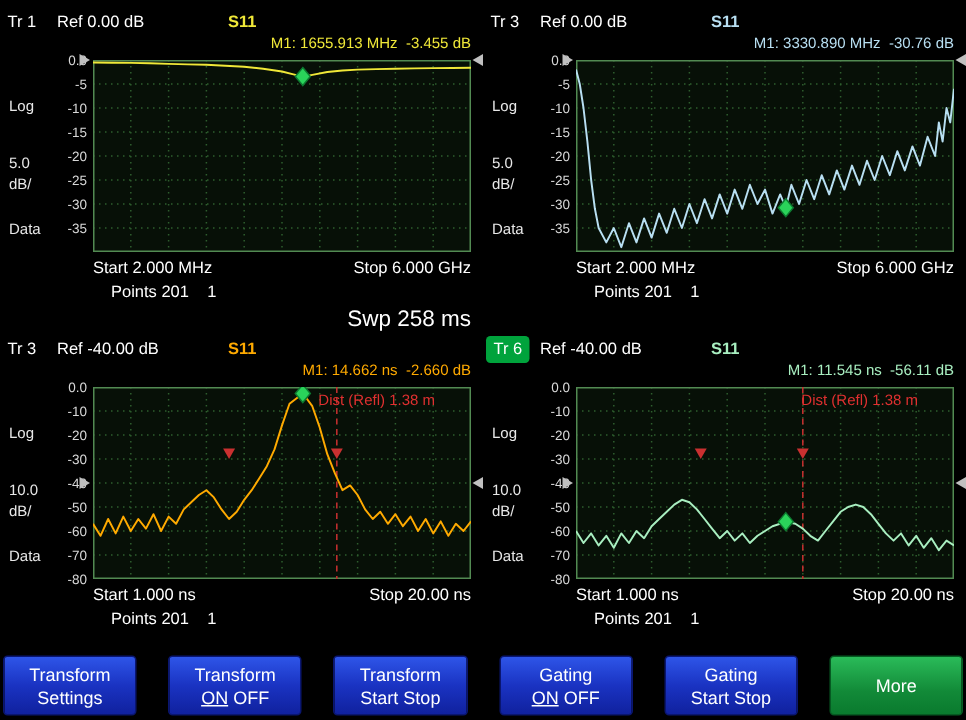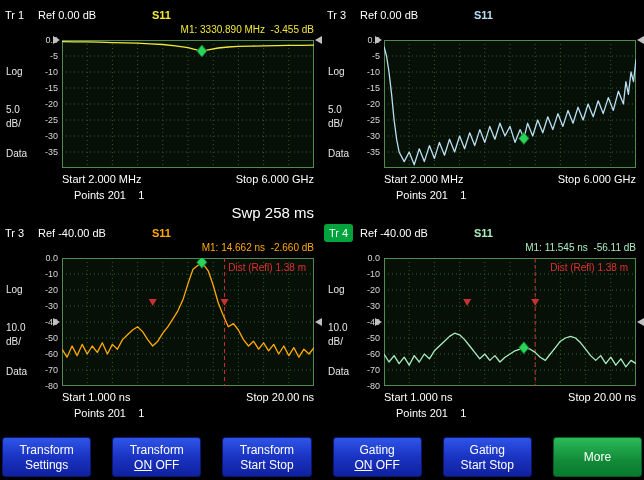--- a/index.html
+++ b/index.html
@@ -6,21 +6,21 @@
   body{width:644px;height:480px;position:relative;overflow:hidden;
        font-family:"Liberation Sans",sans-serif;color:#eee;}
   .quadrant{position:absolute;width:322px;height:218px;}
   .tr-label{position:absolute;left:5px;top:7px;font-size:11px;color:#fff;white-space:nowrap;}
   .tr-label.active{background:#00a33c;left:2px;top:4px;padding:3px 5px;border-radius:3px;}
   .ref-label{position:absolute;left:38px;top:7px;font-size:11px;color:#fff;white-space:nowrap;}
   .meas-label{position:absolute;left:152px;top:7px;font-size:11px;font-weight:bold;}
   .marker-readout{position:absolute;right:8px;top:22px;font-size:10px;white-space:pre;}
   .plot{position:absolute;left:62px;top:38px;width:252px;height:128px;}
   .plot-svg{position:absolute;left:0;top:0;display:block;}
-  .dist-label{position:absolute;right:8px;top:4px;font-size:10px;color:#e03030;white-space:nowrap;}
+  .dist-label{position:absolute;right:24px;top:4px;font-size:10px;color:#e03030;white-space:nowrap;}
   .yticks{position:absolute;left:26px;top:0;width:34px;height:100%;}
   .ytick{position:absolute;right:2px;font-size:9px;color:#d8d8d8;line-height:10px;margin-left:44px;}
   .left-lab{position:absolute;left:6px;font-size:10px;color:#e8e8e8;}
   .lab1{top:64px}.lab2{top:102px}.lab3{top:116px}.lab4{top:146px}
   .ref-tri{position:absolute;width:0;height:0;}
   .ref-tri.left{left:53px;border-top:4px solid transparent;border-bottom:4px solid transparent;border-left:7px solid #c0c0c0;}
   .ref-tri.right{left:315px;border-top:4px solid transparent;border-bottom:4px solid transparent;border-right:7px solid #c0c0c0;}
   .start-label{position:absolute;left:62px;top:171px;font-size:11px;color:#fff;}
   .stop-label{position:absolute;right:8px;top:171px;font-size:11px;color:#fff;text-align:right;}
   .points-label{position:absolute;left:62px;top:187px;font-size:11px;color:#fff;white-space:pre;padding-left:12px;}
@@ -33,21 +33,21 @@
   .sk-line{line-height:14px;white-space:pre;}
   .sk-line .u{text-decoration:underline;}
 </style>
 </head>
 <body>
 
 <div class="quadrant" style="left:0;top:2px">
   <span class="tr-label">Tr 1</span>
   <span class="ref-label">Ref 0.00 dB</span>
   <span class="meas-label" style="color: rgb(240, 232, 56);">S11</span>
-  <span class="marker-readout" style="color: rgb(240, 232, 56);">M1: 3330.890 MHz  -3.455 dB</span>
+  <span class="marker-readout" style="color: rgb(240, 232, 56);">M1: 1655.913 MHz  -3.455 dB</span>
   <span class="left-lab lab1">Log</span>
   <span class="left-lab lab2">5.0</span>
   <span class="left-lab lab3">dB/</span>
   <span class="left-lab lab4">Data</span>
   <div class="yticks">
       <div class="ytick" style="top: 33px;">0.0</div>
       <div class="ytick" style="top: 49px;">-5</div>
       <div class="ytick" style="top: 65px;">-10</div>
       <div class="ytick" style="top: 81px;">-15</div>
       <div class="ytick" style="top: 97px;">-20</div>
@@ -89,20 +89,21 @@
   <span class="start-label">Start 2.000 MHz</span>
   <span class="stop-label">Stop 6.000 GHz</span>
   <span class="points-label">Points 201    1</span>
   <span class="sweep-label">Swp 258 ms</span>
 </div>
 
 <div class="quadrant" style="left:322px;top:2px">
   <span class="tr-label">Tr 3</span>
   <span class="ref-label">Ref 0.00 dB</span>
   <span class="meas-label" style="color: rgb(184, 223, 242);">S11</span>
+  <span class="marker-readout" style="color: rgb(184, 223, 242);">M1: 3330.890 MHz  -30.76 dB</span>
   <span class="left-lab lab1">Log</span>
   <span class="left-lab lab2">5.0</span>
   <span class="left-lab lab3">dB/</span>
   <span class="left-lab lab4">Data</span>
   <div class="yticks">
       <div class="ytick" style="top: 33px;">0.0</div>
       <div class="ytick" style="top: 49px;">-5</div>
       <div class="ytick" style="top: 65px;">-10</div>
       <div class="ytick" style="top: 81px;">-15</div>
       <div class="ytick" style="top: 97px;">-20</div>
@@ -201,21 +202,21 @@
   </div>
   <span class="ref-tri left" style="top: 98px;"></span>
   <span class="ref-tri right" style="top: 98px;"></span>
   <span class="start-label">Start 1.000 ns</span>
   <span class="stop-label">Stop 20.00 ns</span>
   <span class="points-label">Points 201    1</span>
   <span class="sweep-label"></span>
 </div>
 
 <div class="quadrant" style="left:322px;top:220px">
-  <span class="tr-label active">Tr 4</span>
+  <span class="tr-label active">Tr 6</span>
   <span class="ref-label">Ref -40.00 dB</span>
   <span class="meas-label" style="color: rgb(168, 238, 192);">S11</span>
   <span class="marker-readout" style="color: rgb(168, 238, 192);">M1: 11.545 ns  -56.11 dB</span>
   <span class="left-lab lab1">Log</span>
   <span class="left-lab lab2">10.0</span>
   <span class="left-lab lab3">dB/</span>
   <span class="left-lab lab4">Data</span>
   <div class="yticks">
       <div class="ytick" style="top: 33px;">0.0</div>
       <div class="ytick" style="top: 49px;">-10</div>

